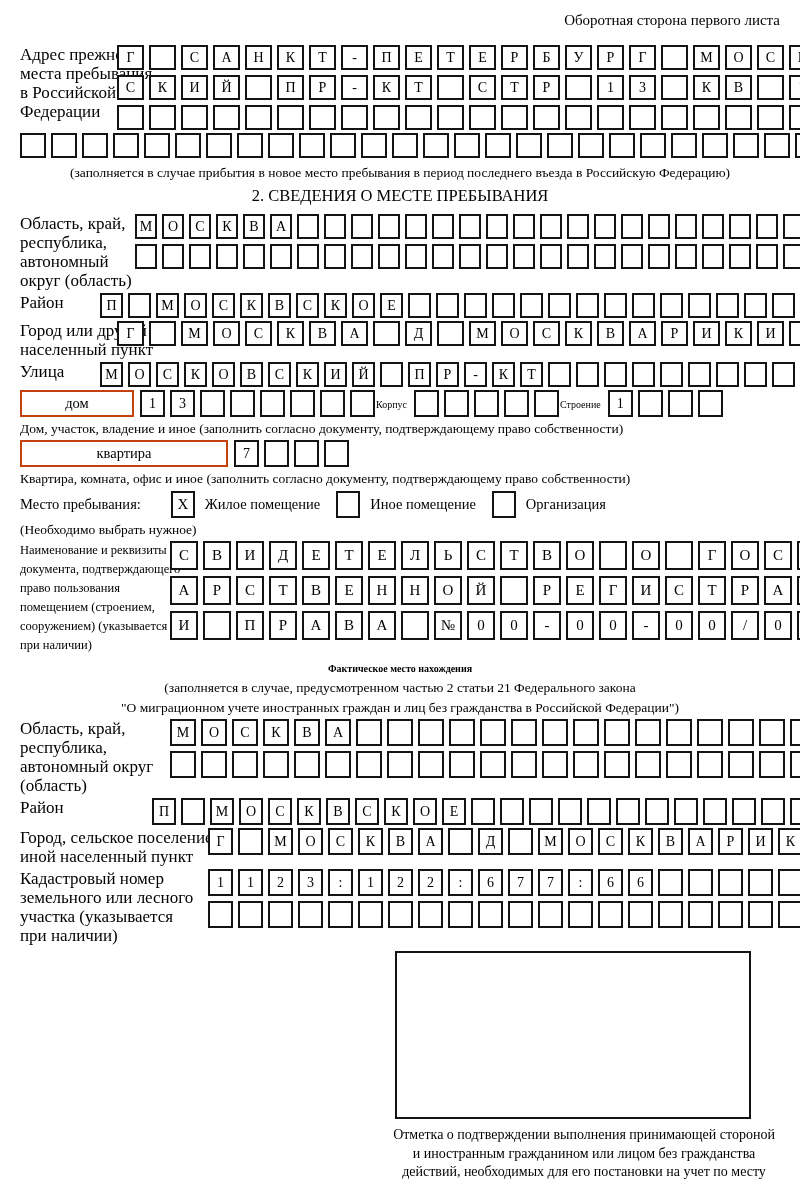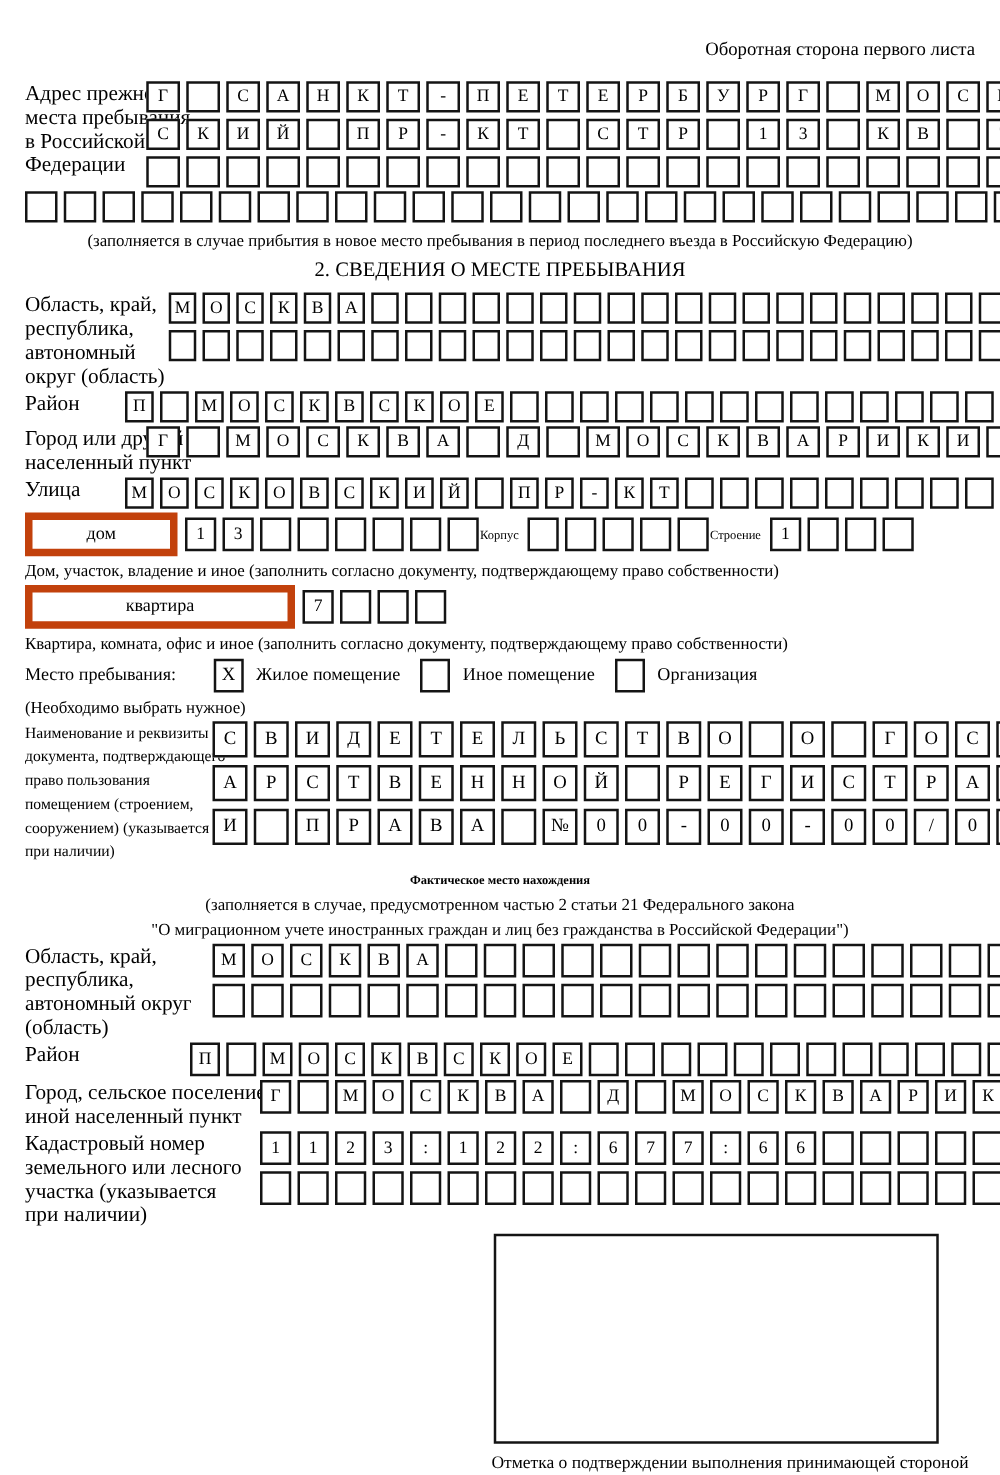--- a/index.html
+++ b/index.html
@@ -1,18 +1,18 @@
 <!DOCTYPE html>
 <html><head>
 <meta charset="utf-8">
 <style>
   html,body{margin:0;padding:0;background:#e8e8e8}
   .page{width:800px;height:1180px;box-sizing:border-box;background:#ffffff;color:#000;
         font-family:"Liberation Serif",serif;padding:12px 20px;overflow:hidden;margin:0 auto;position:relative}
-  .title-right{text-align:right;font-size:15px;margin:20px 0 16px}
+  .title-right{text-align:right;font-size:15px;margin:0 0 16px}
   .frow{display:flex;align-items:flex-start;margin-bottom:3px}
   .frow.vcenter{align-items:center}
   .lbl{font-size:17px;line-height:19px;white-space:pre;flex:0 0 auto}
   .lw97{width:97px}.lw115{width:115px}.lw80{width:80px}.lw150{width:150px}
   .lw132{width:132px}.lw188{width:188px}
   .grid-col{display:flex;flex-direction:column;gap:5px}
   .cr{display:flex;gap:5px;flex-wrap:nowrap}
   .c{flex:0 0 auto;border:2px solid #141414;display:flex;align-items:center;justify-content:center;
      font-size:14px;background:#fff;box-sizing:content-box}
   .sz-a .c{width:23px;height:21px}
@@ -22,21 +22,21 @@
   .sz-d .c{width:24px;height:25px;font-size:15px}
   .sz-e .c{width:22px;height:23px}
   .sz-f .c{width:20px;height:23px}
   .sz-g .c{width:21px;height:23px}
   .sz-h .c{width:21px;height:23px}
   .note{font-size:13.5px;line-height:17px;margin:1px 0 3px}
   .center{text-align:center}
   .center-mid{width:640px;}
   .h2{font-weight:normal;font-size:16.5px;text-align:center;margin:5px 0 8px}
   .h3{font-weight:bold;font-size:10px;text-align:center;margin:8px 0 5px}
-  .label-box{border:6px solid #c2410c;height:23px;display:flex;align-items:center;justify-content:center;
+  .label-box{border:2px solid #c2410c;height:23px;display:flex;align-items:center;justify-content:center;
              font-size:14.5px;width:110px;margin-right:6px;flex:0 0 auto}
   .label-box.wide{width:204px}
   .inline-lbl{font-size:10px;margin:2px 7px 0 1px;flex:0 0 auto}
   .stay-row{font-size:14.5px;margin-top:4px}
   .stay-lbl{margin-right:20px}
   .opt{margin-right:6px}
   .cbx{border:2px solid #141414;width:20px;height:23px;display:inline-flex;align-items:center;
        justify-content:center;font-size:15px;margin:0 10px;flex:0 0 auto}
   .stamp-box{border:2px solid #141414;width:356px;height:168px;margin:6px 0 7px 375px;box-sizing:border-box}
   .stamp-note{margin-left:368px;width:392px;text-align:center;font-size:14px;line-height:18.5px}

